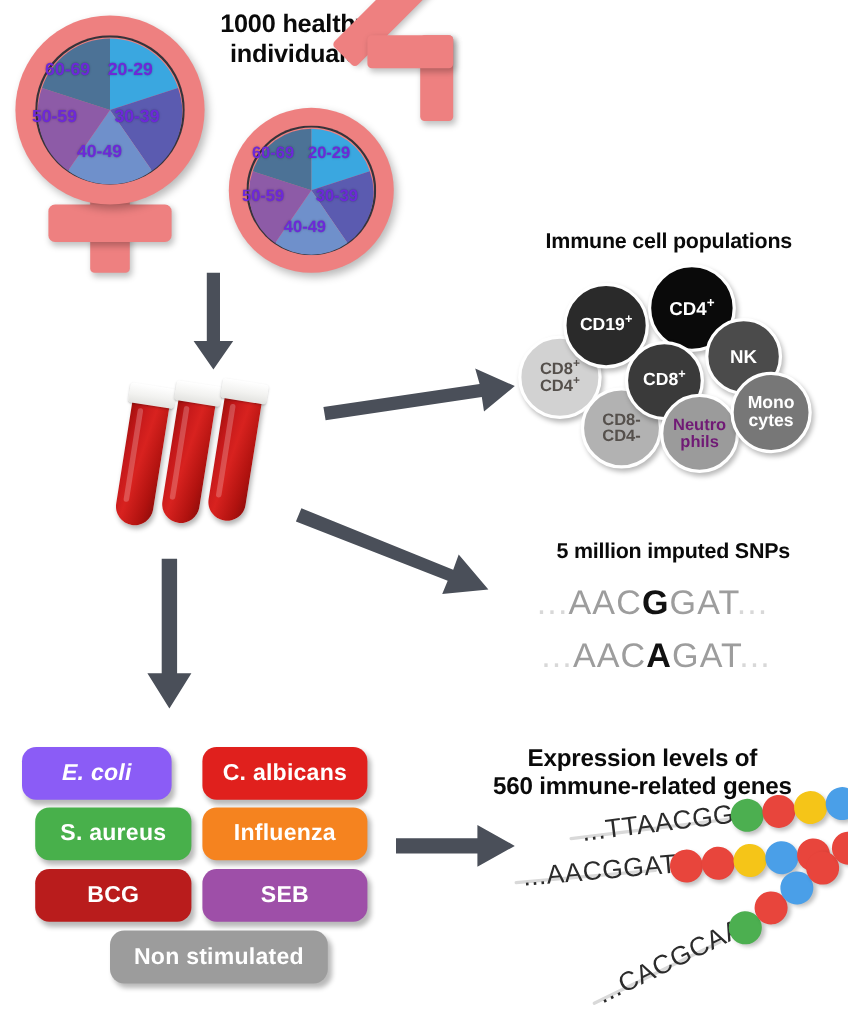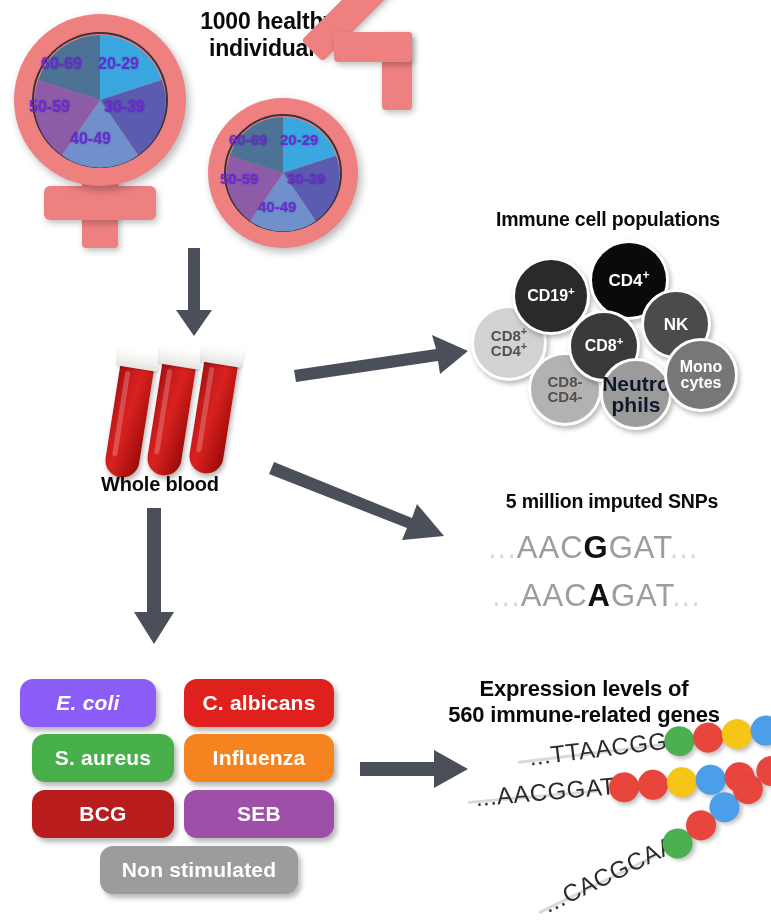--- a/index.html
+++ b/index.html
@@ -247,21 +247,20 @@
     <div class="tube" style="left:46px; top:20px; transform:rotate(9deg);">
       <div class="tube-cap"></div>
       <div class="tube-shine"></div>
     </div>
     <div class="tube" style="left:88px; top:18px; transform:rotate(9deg);">
       <div class="tube-cap"></div>
       <div class="tube-shine"></div>
     </div>
   </div>
 
-  <div class="abs heading" id="label-whole-blood">Whole blood</div>
 
   <svg class="arrow-svg" style="left:292px; top:330px; width:180px; height:54px;">
     <path d="M2,40 L144,19 L140,5 L176,21 L148,44 L146,31 L4,52 Z" fill="#4a4f59"></path>
   </svg>
 
   <svg class="arrow-svg" style="left:272px; top:440px; width:190px; height:110px;">
     <path d="M2,22 L140,78 L145,64 L172,96 L130,100 L135,88 L-3,34 Z" fill="#4a4f59"></path>
   </svg>
 
   <svg class="arrow-svg" style="left:128px; top:508px; width:54px; height:140px;">
@@ -303,21 +302,21 @@
         <span>NK</span>
       </span>
     </div>
 
     <div class="cell" style="left:568px; top:310px; width:72px; height:72px; background:#3a3a3a; color:#ffffff; font-size:16px;">
       <span>
         <span>CD8</span><sup>+</sup>
       </span>
     </div>
 
-    <div class="cell" style="left:600px; top:358px; width:72px; height:72px; background:#9b9b9b; color:#0f172a; font-size:21px;">
+    <div class="cell" style="left:600px; top:358px; width:72px; height:72px; background:#9b9b9b; color:#701a75; font-size:15px;">
       <span>
         <span>Neutro</span><br>
         <span>phils</span>
       </span>
     </div>
 
     <div class="cell" style="left:664px; top:338px; width:74px; height:74px; background:#777777; color:#ffffff; font-size:16px;">
       <span>
         <span>Mono</span><br>
         <span>cytes</span>

